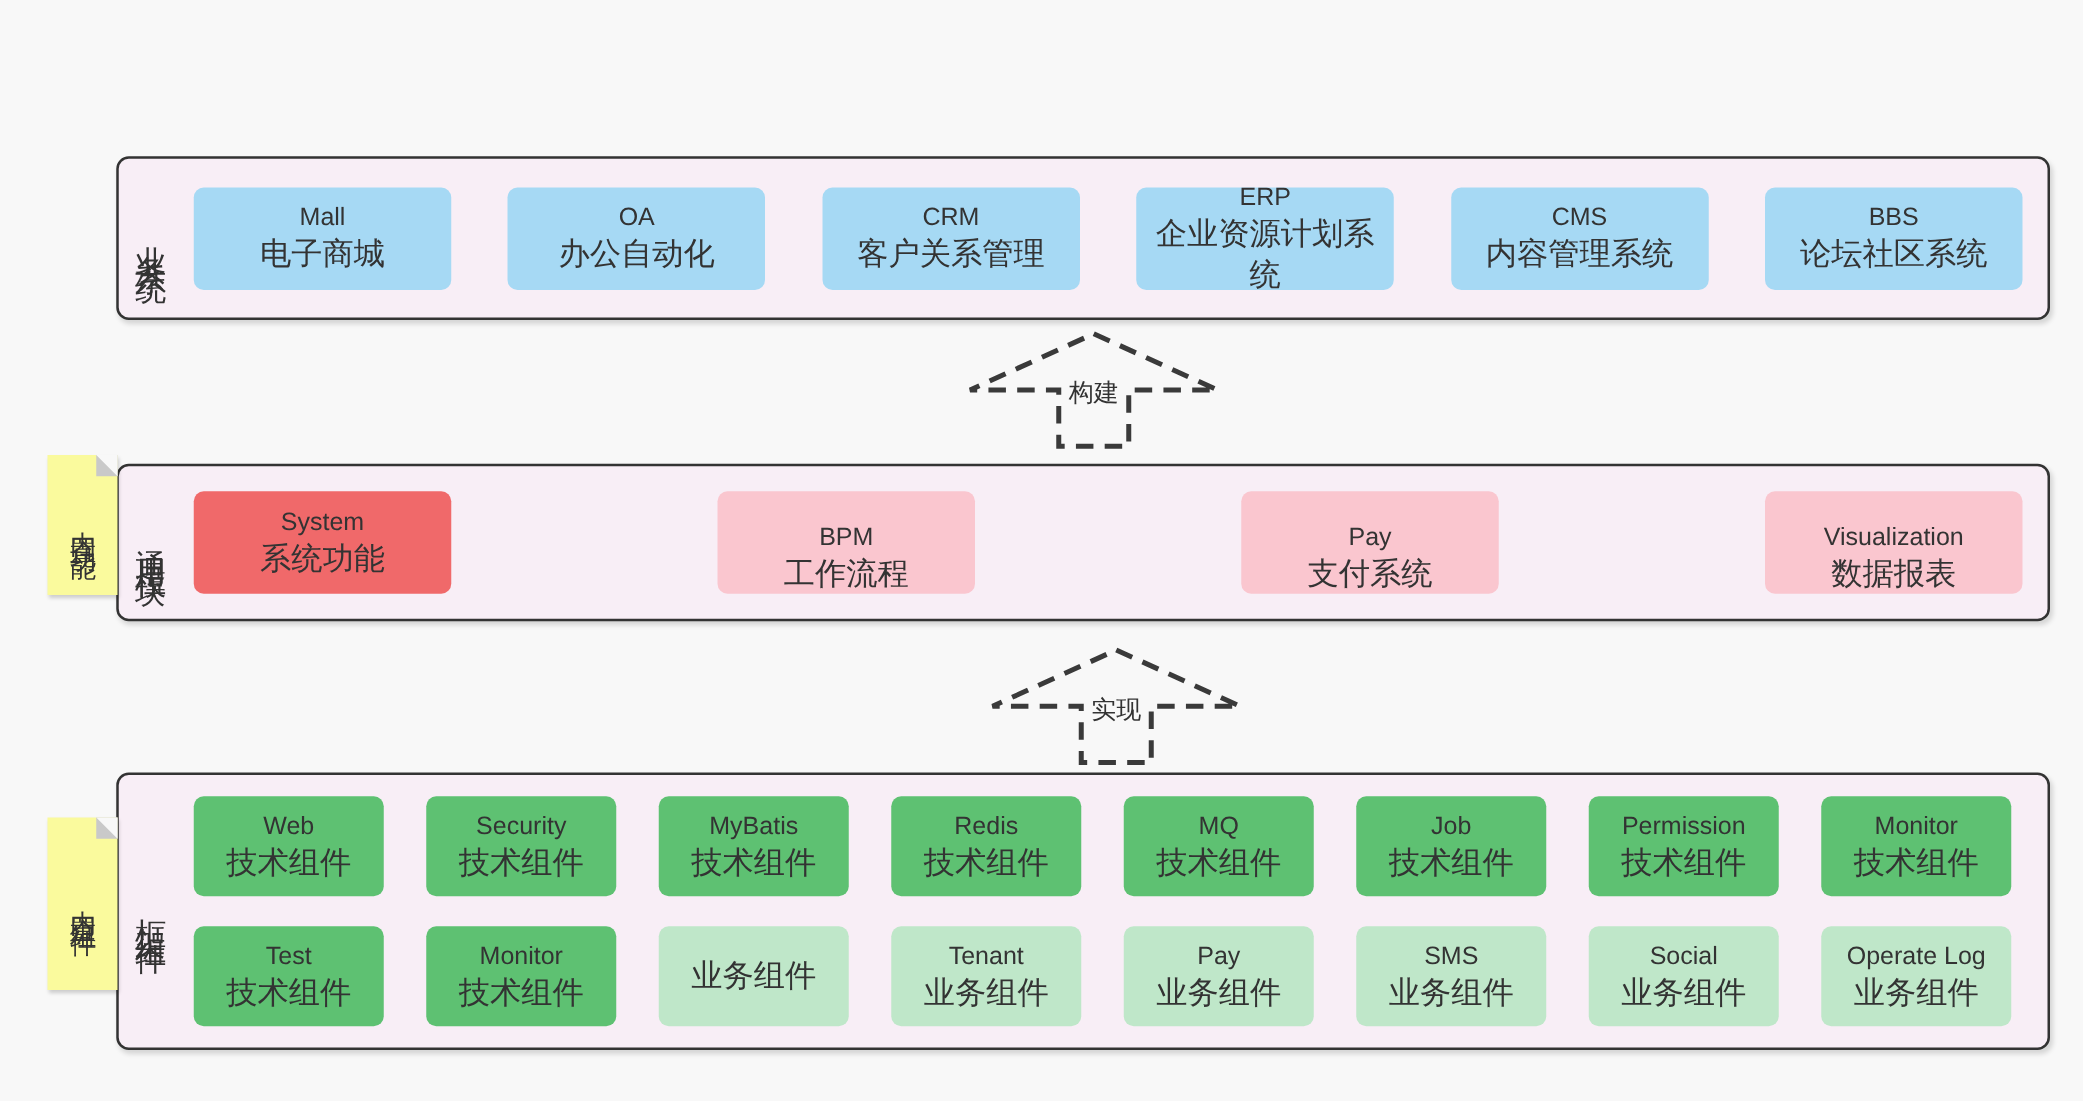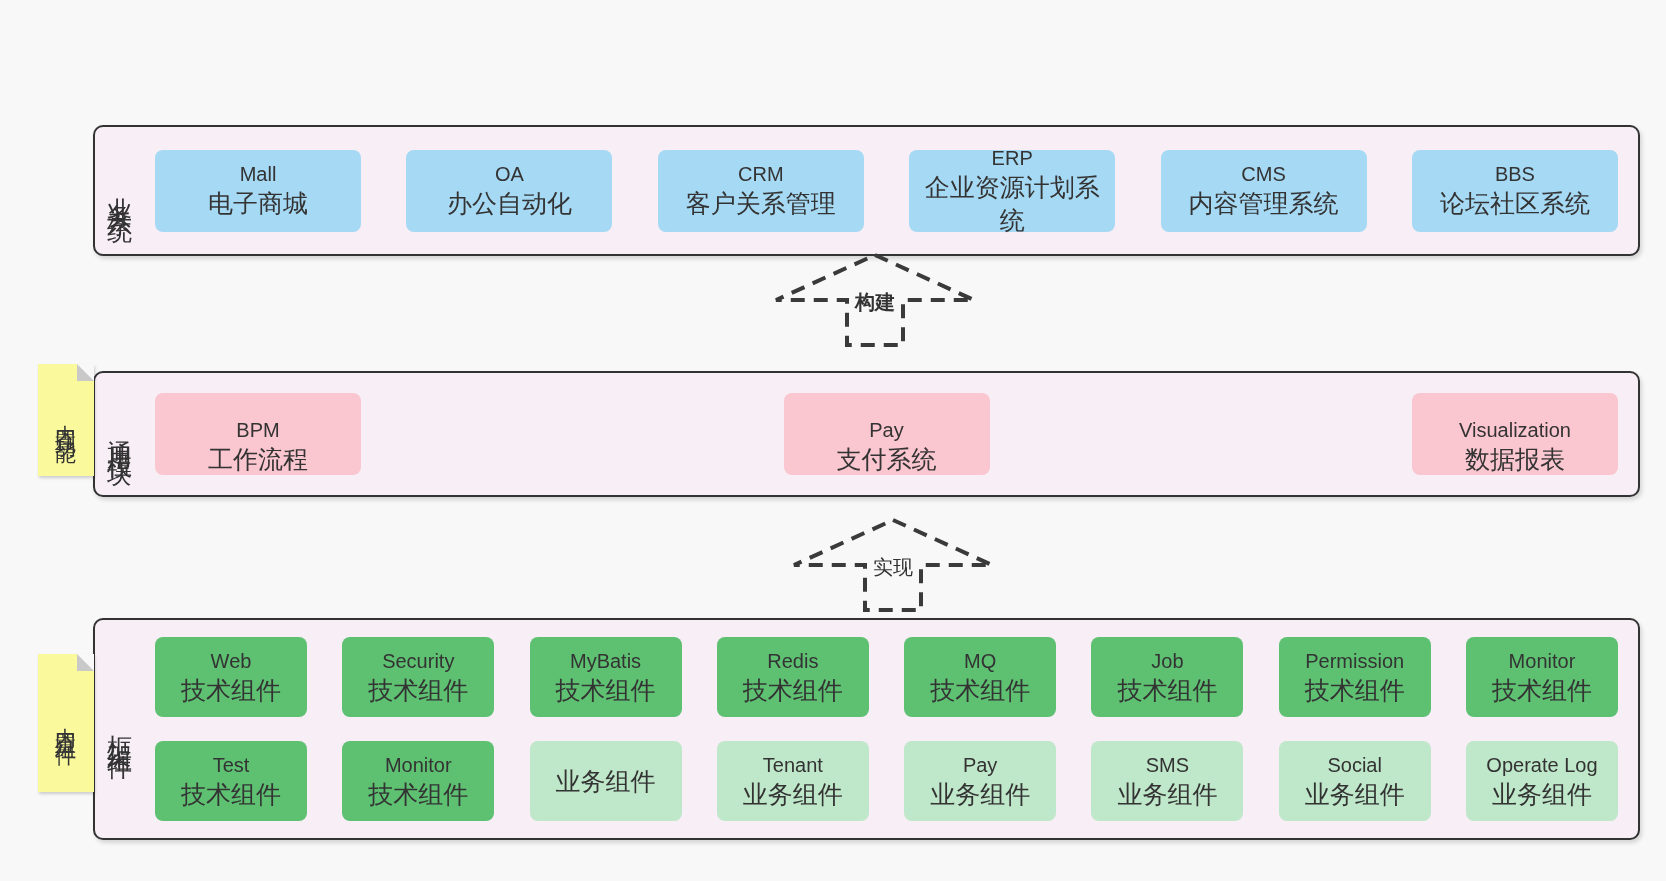--- a/index.html
+++ b/index.html
@@ -19,21 +19,21 @@
   .band-label {
     position:absolute; left:12px; top:50%; transform:translateY(-50%);
     writing-mode:vertical-lr; text-orientation:upright;
     font-size:25px; line-height:1; letter-spacing:7px; color:#333; white-space:nowrap;
   }
   .band-content {
     position:absolute; left:60px; right:20px; top:0; bottom:0;
     display:flex; align-items:center; justify-content:space-between;
   }
   .band-content.two-rows { flex-direction:column; justify-content:center; align-items:stretch; gap:24px; }
-  .box-row { display:flex; justify-content:space-between; }
+  .box-row { display:flex; justify-content:flex-start;gap:34px; }
 
   
   .box {
     border-radius:8px; display:flex; flex-direction:column; align-items:center;
     justify-content:center; text-align:center; line-height:1.3; padding:0 4px; box-sizing:border-box;
   }
   .w6 { width:206px; height:82px; }
   .w8 { width:152px; height:80px; }
   .box-title { font-size:20px; }
   .box-sub   { font-size:25px; }
@@ -55,21 +55,21 @@
     writing-mode:vertical-lr; text-orientation:upright;
     font-size:21px; line-height:1; letter-spacing:6px; color:#333;
   }
   .note-fold {
     position:absolute; top:0; right:0; width:0; height:0;
     border-bottom:17px solid #c9c9c9; border-right:17px solid #f8f8f8;
   }
 
   
   .arrow { position:absolute; width:220px; height:96px; }
-  .arrow-1 { left:765px; top:252px;font-weight:bold; }
+  .arrow-1 { left:765px; top:264px; }
   .arrow-2 { left:783px; top:517px; }
   .arrow svg { display:block; }
   .arrow-label {
     position:absolute; left:50%; top:36px; transform:translateX(-50%);
     background:#f8f8f8; padding:1px 5px; font-size:20px; color:#333; white-space:nowrap;
   }
 </style>
 </head>
 <body>
 
@@ -112,20 +112,24 @@
     <div class="arrow-label">构建</div>
   </div>
 
   <div class="note note-mid">
     <span class="note-fold"></span>
     <span class="note-text">内置功能</span>
   </div>
   <section class="band band-mid">
     <div class="band-label">通用模块</div>
     <div class="band-content">
+      <div class="box w6 red">
+        <div class="box-title">System</div>
+        <div class="box-sub">系统功能</div>
+      </div>
       <div class="box w6 pink">
         <div class="box-title">BPM</div>
         <div class="box-sub">工作流程</div>
       </div>
       <div class="box w6 pink">
         <div class="box-title">Pay</div>
         <div class="box-sub">支付系统</div>
       </div>
       <div class="box w6 pink">
         <div class="box-title">Visualization</div>

